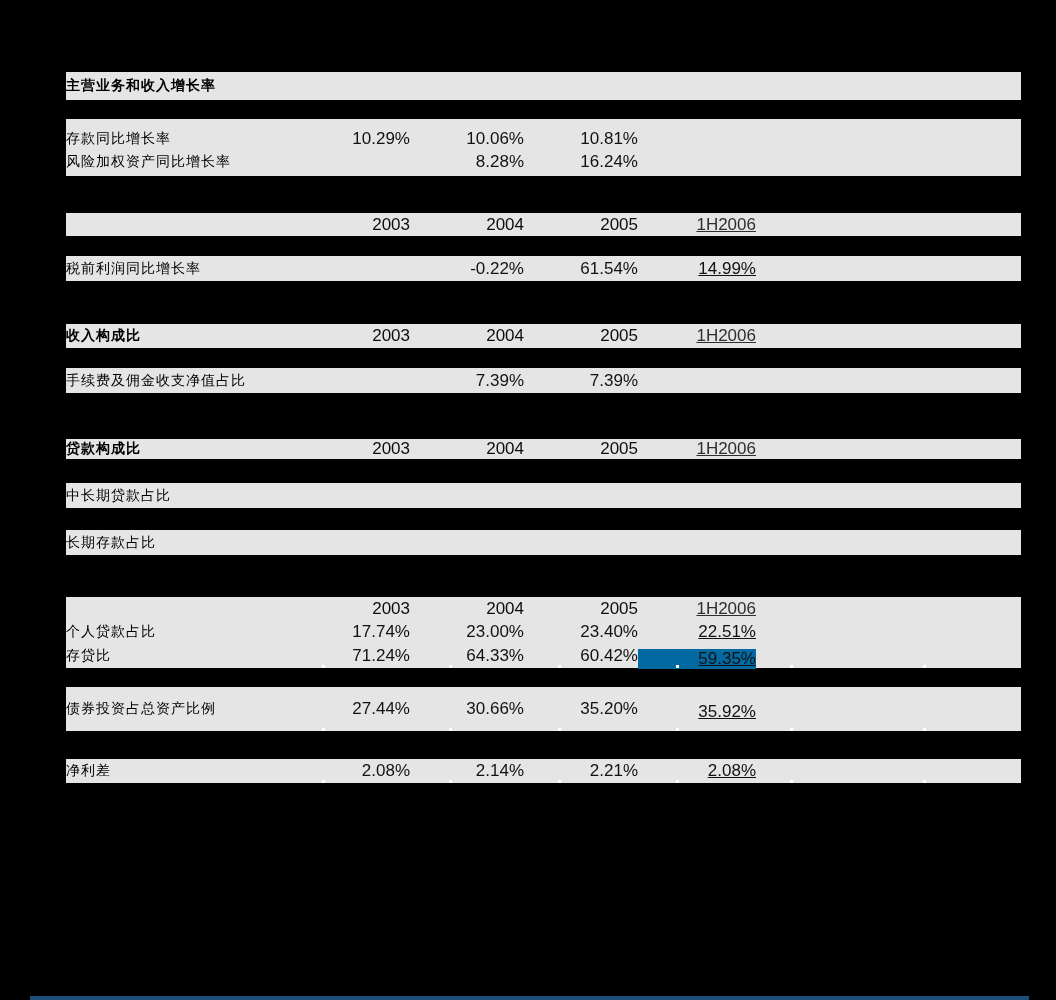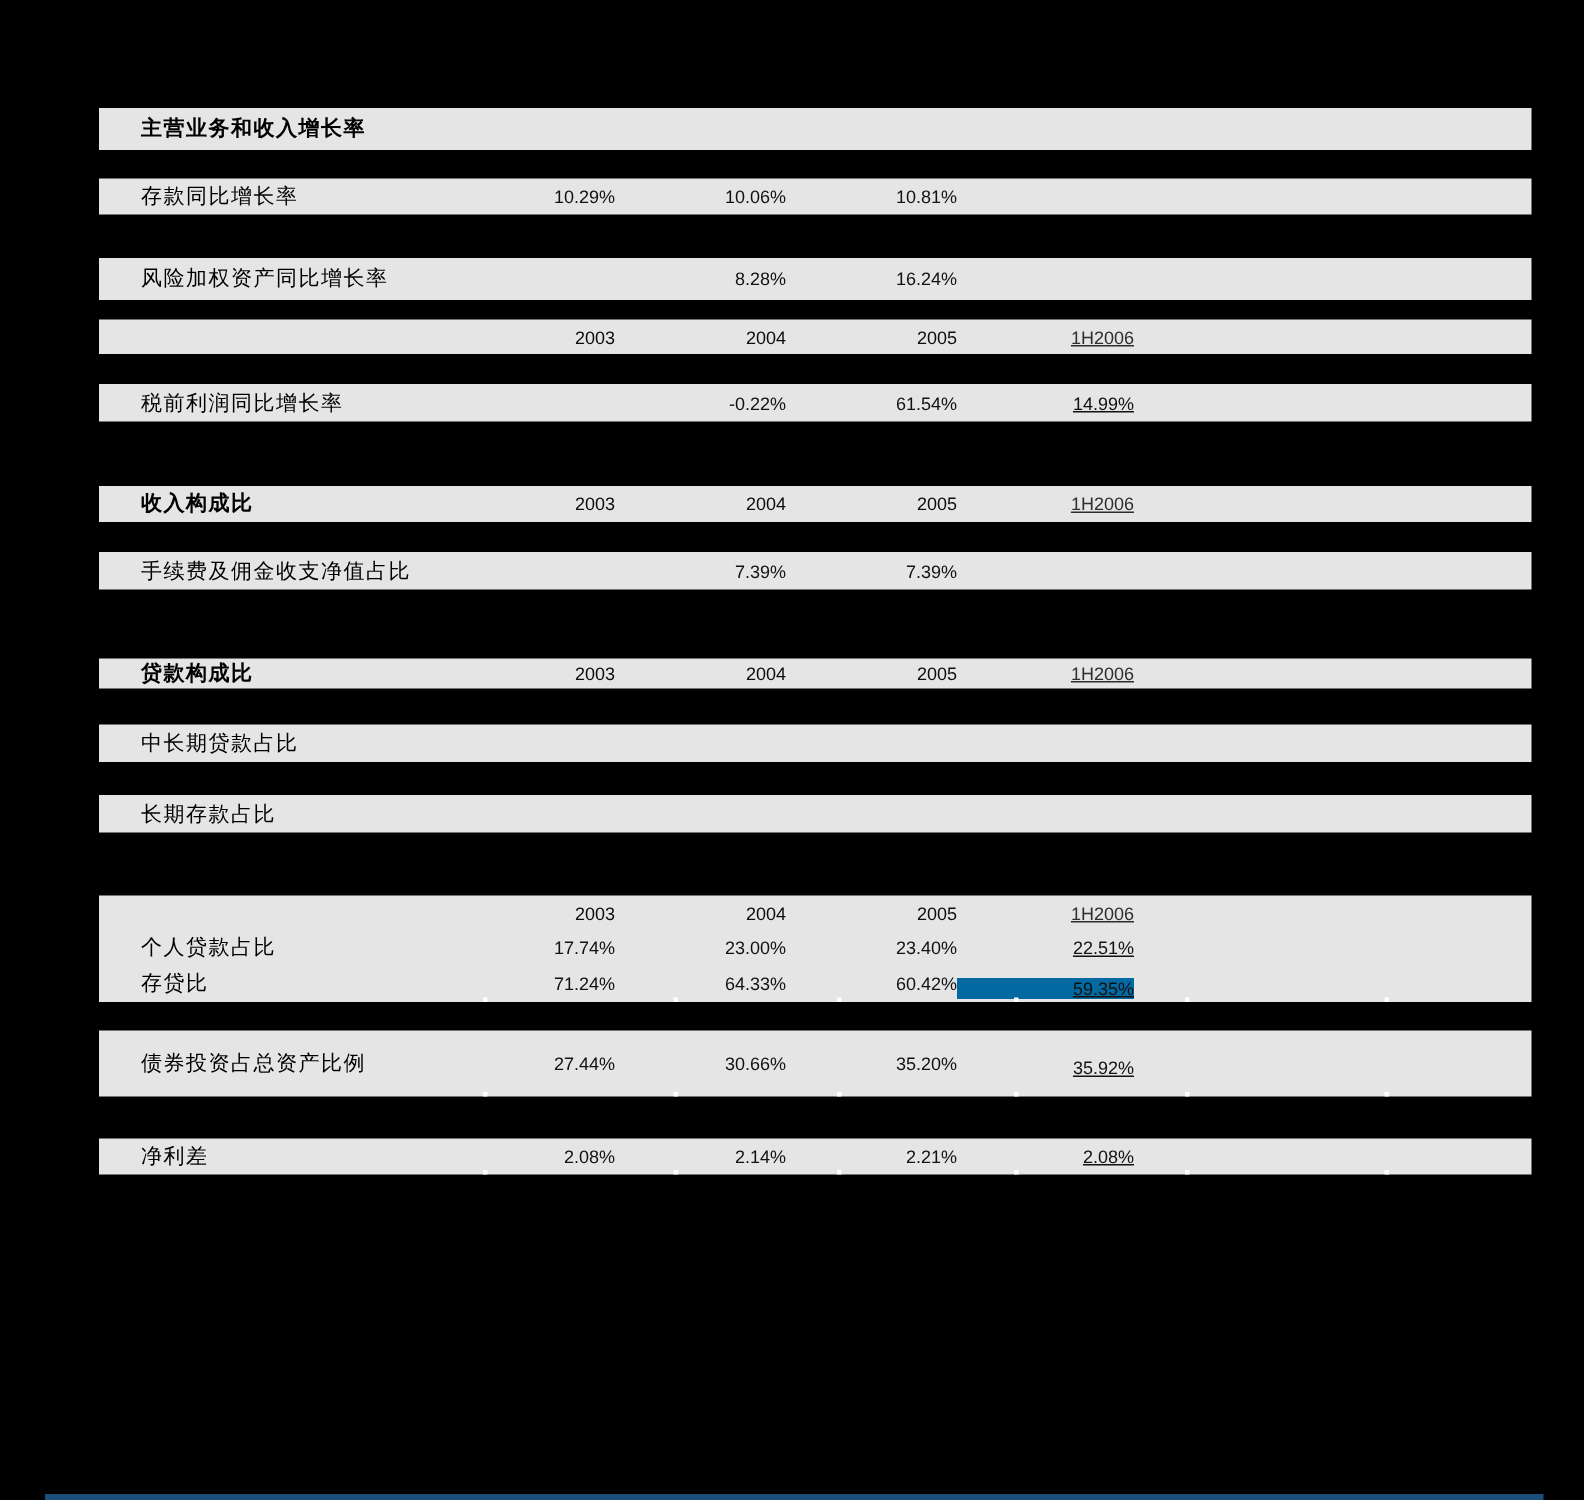--- a/index.html
+++ b/index.html
@@ -1,24 +1,24 @@
 <!DOCTYPE html>
 <html><head>
 <meta charset="utf-8">
 <style>
   html,body{margin:0;padding:0;background:#000;}
   .page{position:relative;width:1056px;height:1000px;background:#000;overflow:hidden;
         font-family:"Liberation Sans","DejaVu Sans",sans-serif;}
   .row{position:absolute;left:66px;width:955px;background:#e5e5e5;
        display:flex;align-items:center;}
   .cell{white-space:nowrap;}
-  .label{width:230px;padding-left:28px;box-sizing:border-box;
+  .label{width:230px;padding-left:0;box-sizing:border-box;
          font-family:"Liberation Serif","DejaVu Serif",serif;
          font-size:14px;color:#000;letter-spacing:1px;}
-  .num{width:114px;text-align:right;font-size:12px;color:#121212;}
+  .num{width:114px;text-align:right;font-size:17px;color:#121212;}
   .c4{width:118px;text-decoration:underline;}
   .bold{font-weight:bold;}
   .yr{font-weight:normal;color:#0d0d0d;}
   .yr4{font-weight:normal;color:#2e2e2e;}
   .block{position:absolute;left:66px;top:597px;width:955px;height:71px;background:#e5e5e5;}
   .line{position:relative;height:23.6px;display:flex;align-items:center;}
   .drop{transform:translateY(3px);}
   .lightcell{background:#0369a1;}
   .tick{position:absolute;bottom:0;width:3px;height:3px;background:#fff;}
   .t1{left:256px}.t2{left:383px}.t3{left:492px}.t4{left:610px}.t5{left:724px}.t6{left:857px}
@@ -26,29 +26,29 @@
 </style>
 </head>
 <body>
 
 <div class="page">
 
   <div class="row" style="top:72px;height:28px">
     <div class="cell label bold">主营业务和收入增长率</div>
   </div>
 
-  <div class="row" style="top:119px;height:24px">
+  <div class="row" style="top:119px;height:40px">
     <div class="cell label">存款同比增长率</div>
     <div class="cell num">10.29%</div>
     <div class="cell num">10.06%</div>
     <div class="cell num">10.81%</div>
     <div class="cell num c4"></div>
   </div>
 
-  <div class="row" style="top:172px;height:28px">
+  <div class="row" style="top:148px;height:28px">
     <div class="cell label">风险加权资产同比增长率</div>
     <div class="cell num"></div>
     <div class="cell num">8.28%</div>
     <div class="cell num">16.24%</div>
     <div class="cell num c4"></div>
   </div>
 
   <div class="row" style="top:213px;height:23px">
     <div class="cell label"></div>
     <div class="cell num yr">2003</div>

